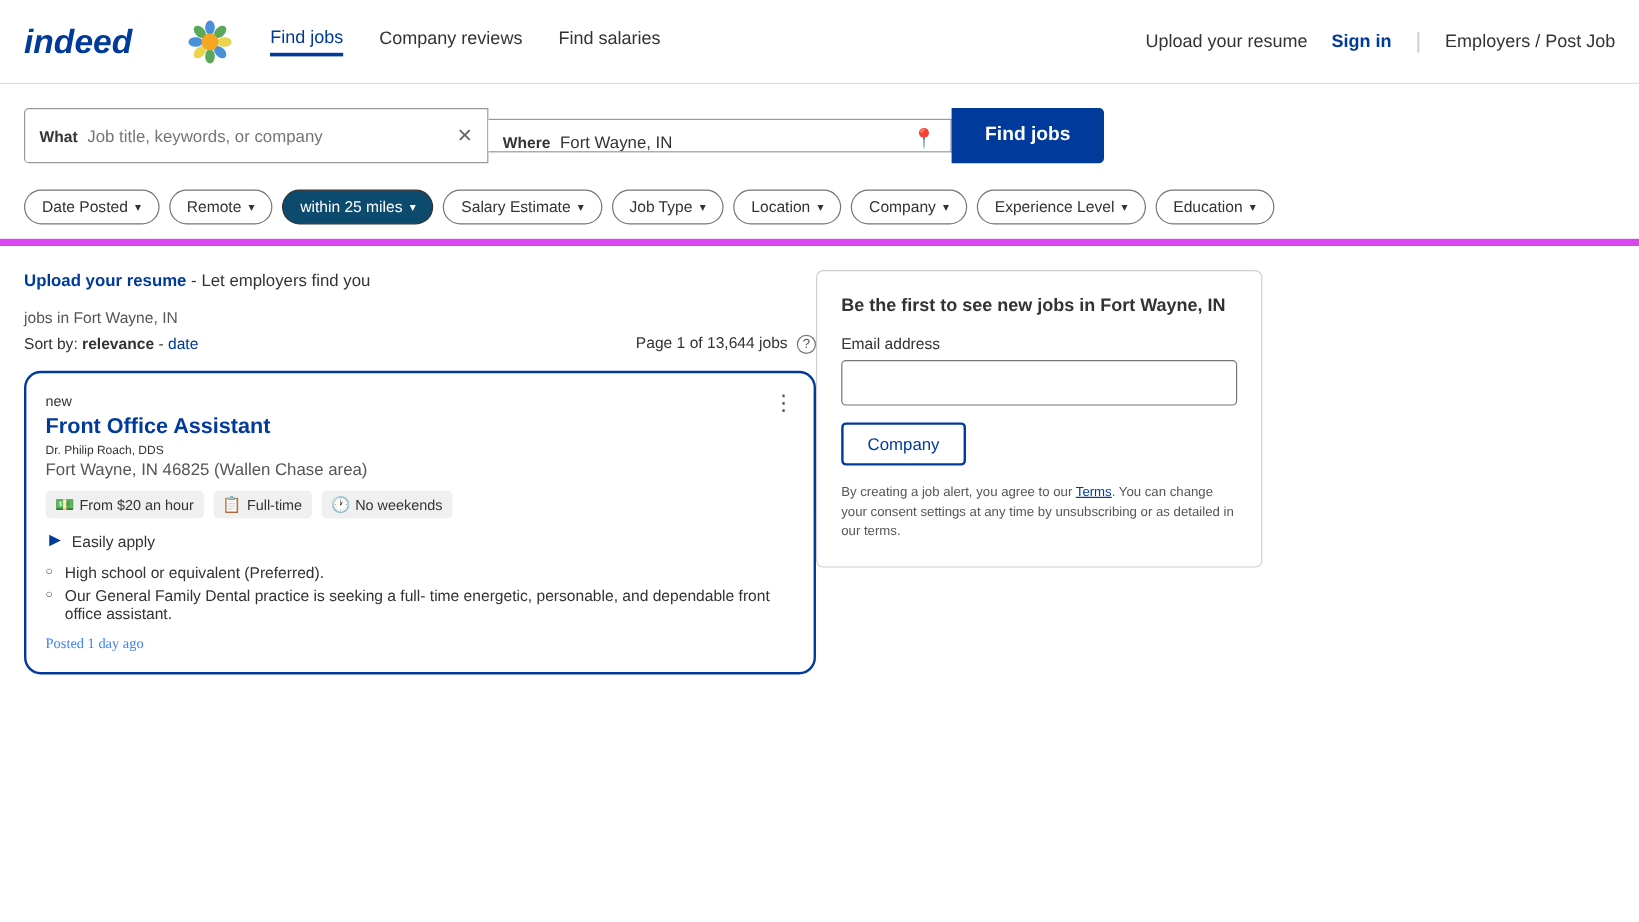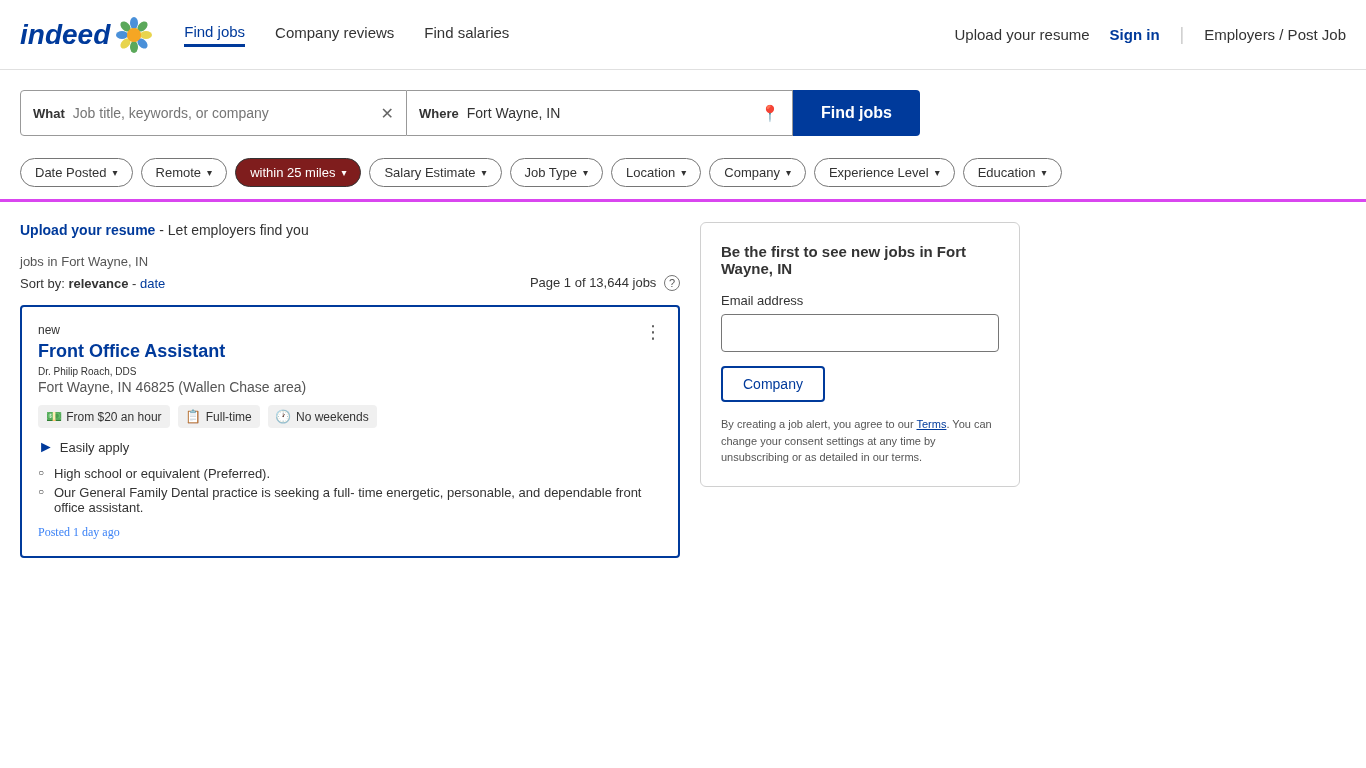--- a/index.html
+++ b/index.html
@@ -10,20 +10,21 @@
       display: flex;
       align-items: center;
       padding: 0 20px;
       height: 70px;
       border-bottom: 1px solid #e0e0e0;
     }
     .logo-area {
       display: flex;
       align-items: center;
       margin-right: 30px;
+      gap: 41px;
     }
     .logo-text {
       font-size: 28px;
       font-weight: bold;
       color: #003a9b;
       font-style: italic;
     }
     .logo-flower {
       width: 40px;
       height: 40px;
@@ -90,25 +91,25 @@
       align-items: center;
       border: 1px solid #999;
       border-radius: 4px 0 0 4px;
       padding: 0 12px;
       height: 46px;
       flex: 1;
       background: #fff;
     }
     .search-box-where {
       display: flex;
-      align-items: center;
+      align-items: flex-end;
       border: 1px solid #999;
       border-left: none;
       padding: 0 12px;
-      height: 46px;
+      height: 28px;
       flex: 1;
       background: #fff;
     }
     .search-label {
       font-size: 13px;
       font-weight: bold;
       color: #333;
       margin-right: 8px;
       white-space: nowrap;
     }
@@ -141,56 +142,55 @@
       border-radius: 0 4px 4px 0;
       white-space: nowrap;
     }
 
     
     .filters-section {
       padding: 12px 20px;
       display: flex;
       flex-wrap: wrap;
       gap: 8px;
-      border-bottom: 3px solid #d946ef;
+      border-bottom: 6px solid #d946ef;
     }
     .filter-btn {
       display: flex;
       align-items: center;
       gap: 6px;
       border: 1px solid #767676;
       border-radius: 20px;
       padding: 6px 14px;
       font-size: 13px;
       background: #fff;
       cursor: pointer;
       color: #333;
     }
     .filter-btn.active {
-      background: #7f1d1d;
+      background: #0c4a6e;
       color: #fff;
       border-color: #333;
     }
     .filter-chevron {
       font-size: 10px;
     }
 
     
     .main-content {
       display: flex;
       padding: 20px;
-      gap: 20px;
       max-width: 1200px;
     }
     .left-panel {
       flex: 1;
       max-width: 660px;
     }
     .right-panel {
-      width: 320px;
+      width: 372px;
     }
 
     
     .upload-banner {
       margin-bottom: 16px;
       font-size: 14px;
     }
     .upload-banner a {
       color: #003a9b;
       text-decoration: none;
@@ -228,21 +228,21 @@
       border: 1px solid #767676;
       font-size: 11px;
       color: #555;
       cursor: pointer;
       margin-left: 4px;
     }
 
     
     .job-card {
       border: 2px solid #003a9b;
-      border-radius: 4px;
+      border-radius: 14px;
       padding: 16px;
       margin-bottom: 14px;
       background: #fff;
       position: relative;
     }
     .job-card-new {
       font-size: 12px;
       color: #333;
       margin-bottom: 4px;
     }

